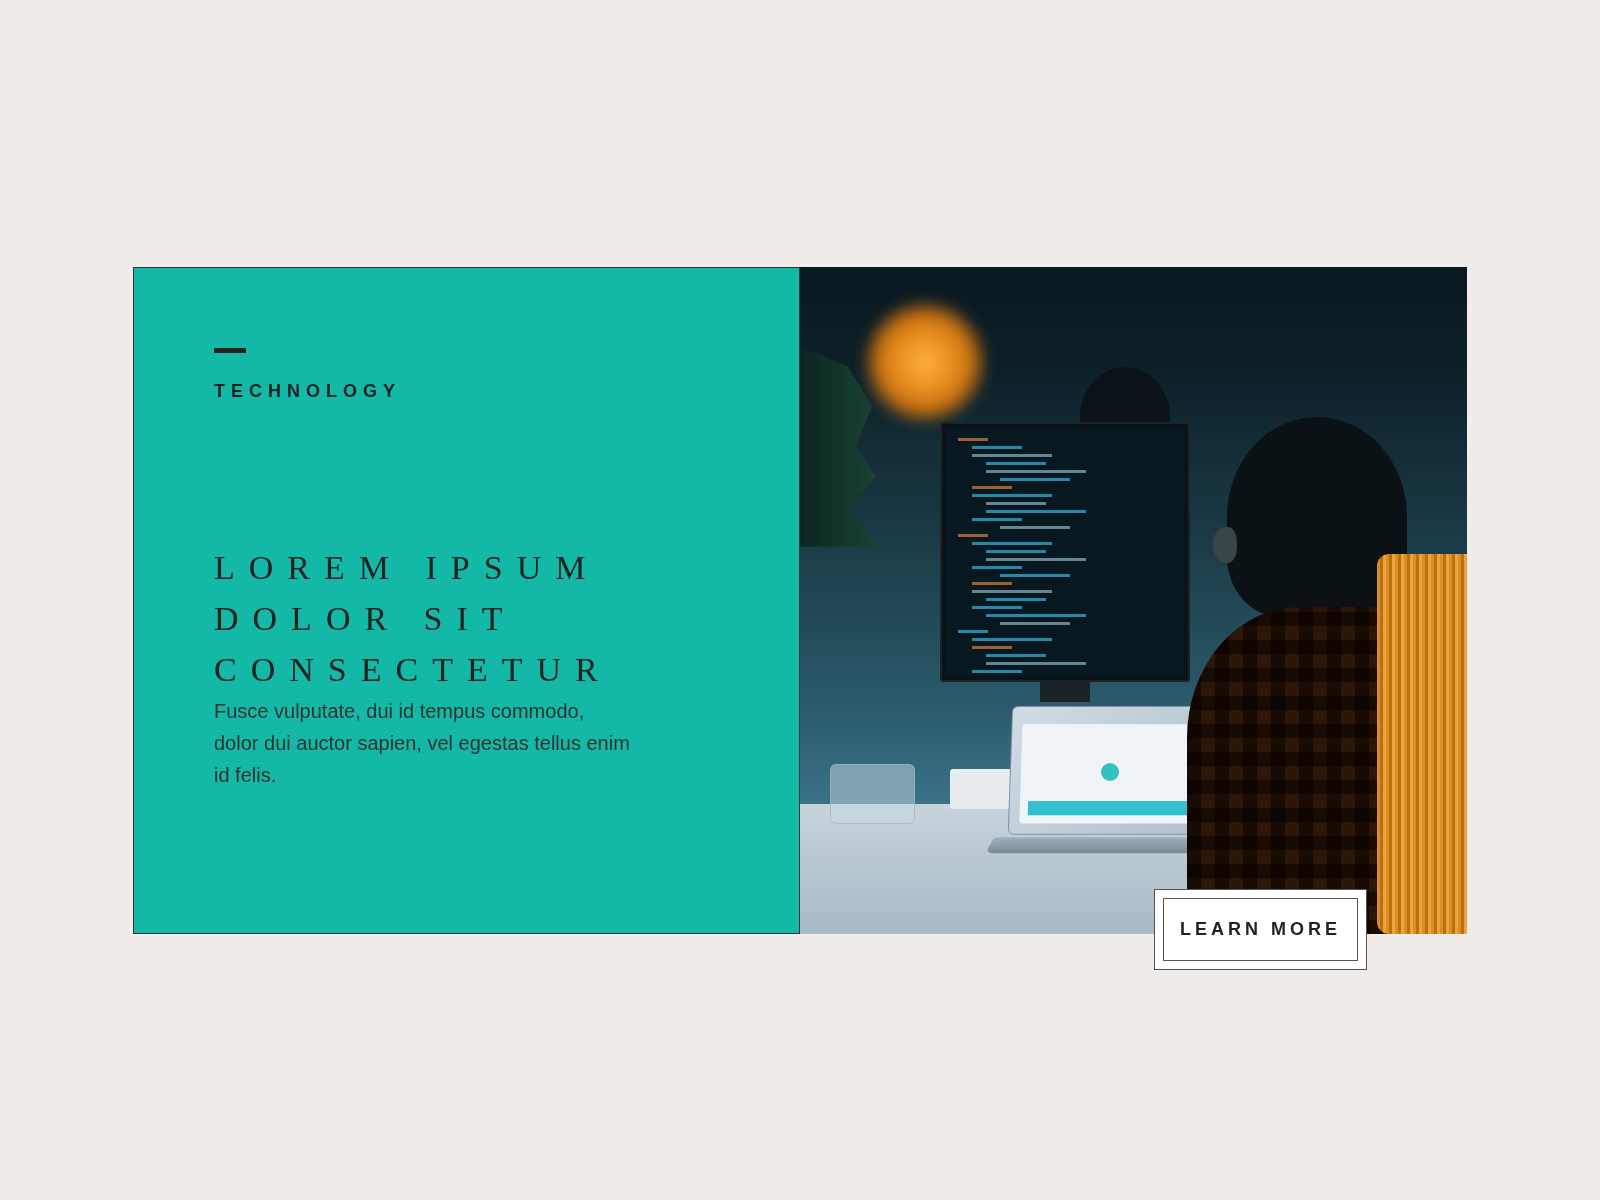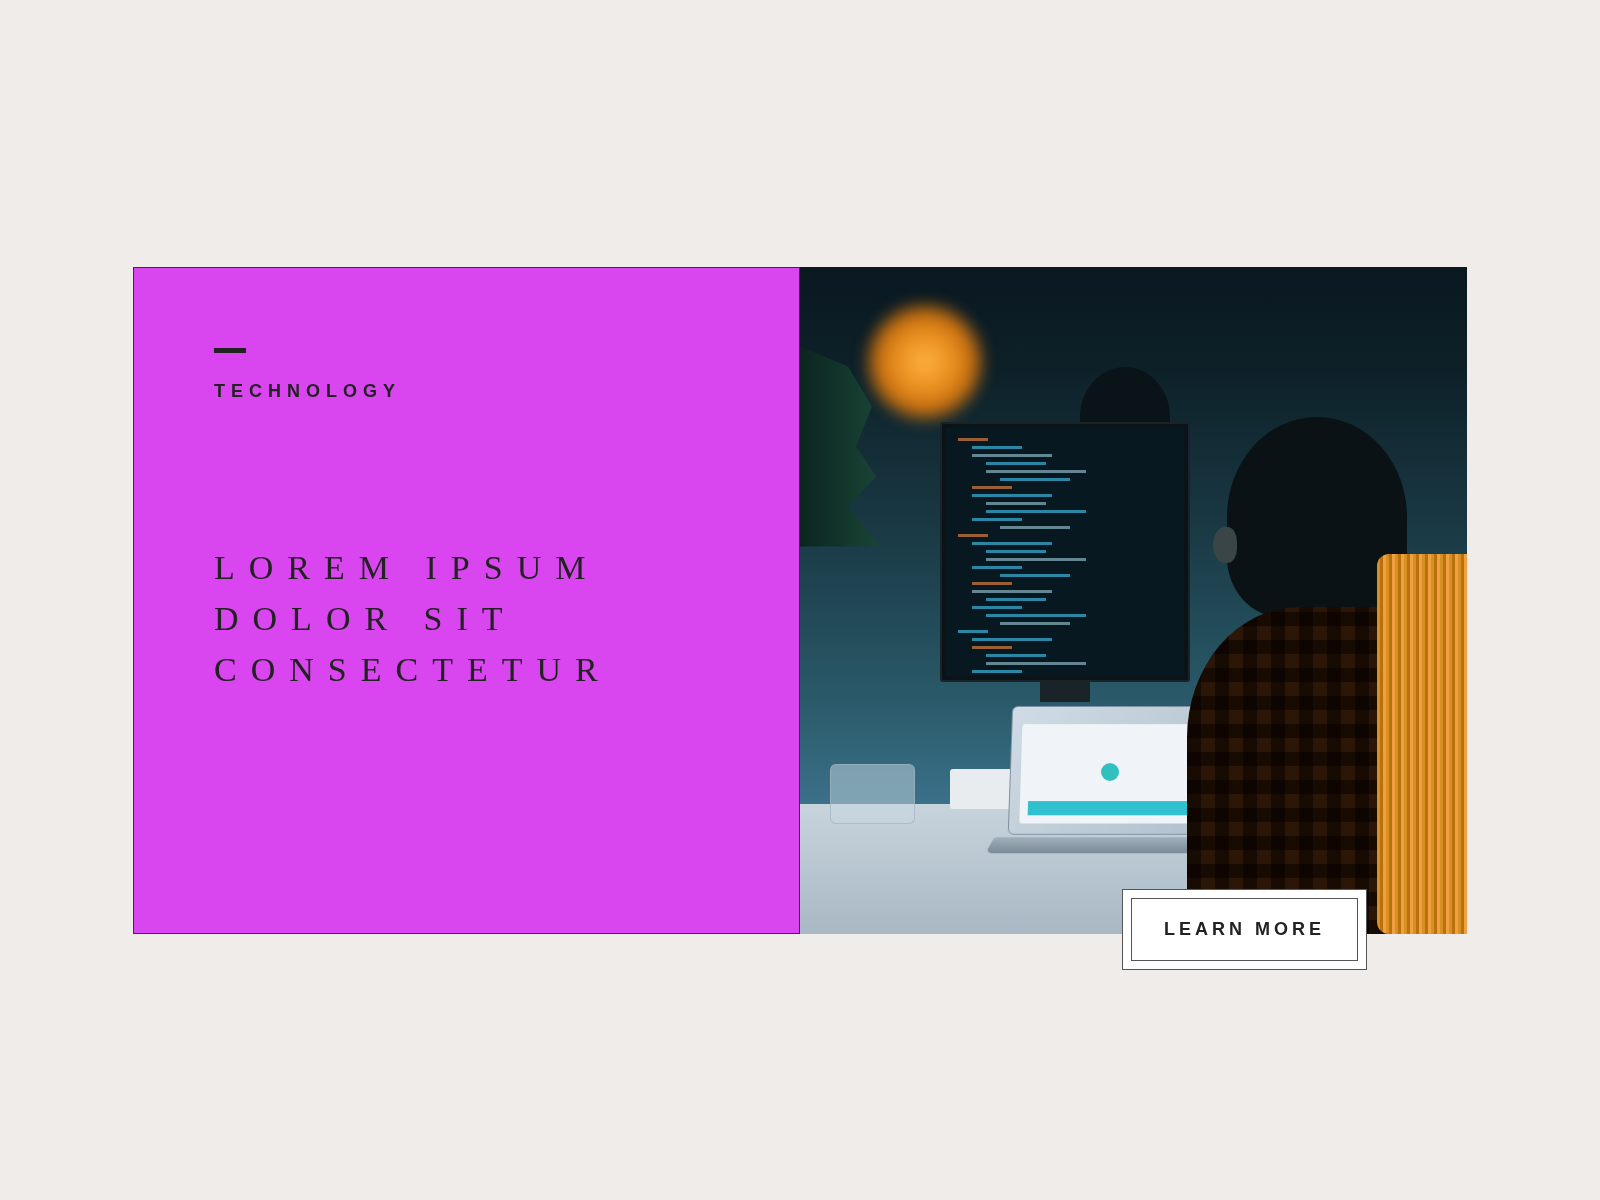--- a/index.html
+++ b/index.html
@@ -23,21 +23,21 @@
       width: 1334px;
       height: 667px;
     }
     
     .text-panel {
       position: absolute;
       left: 0;
       top: 0;
       width: 667px;
       height: 667px;
-      background: #d946ef;
+      background: #14b8a6;
       border: 1px solid #333333;
       padding: 80px 80px 80px 80px;
     }
     
     .accent-line {
       width: 32px;
       height: 5px;
       background: #222222;
       margin-bottom: 28px;
     }
@@ -291,38 +291,39 @@
       right: 100px;
       bottom: -36px;
       background: #ffffff;
       padding: 8px;
       border: 1px solid #555555;
     }
     
     .cta-button {
       background: #ffffff;
       border: 1px solid #555555;
-      padding: 20px 32px;
+      padding: 20px 16px;
       font-size: 18px;
       font-weight: 700;
       letter-spacing: 4px;
       color: #222222;
       cursor: pointer;
       font-family: inherit;
     }
   </style>
 </head>
 <body>
 
 <div class="card-container">
 
   <div class="text-panel">
     <div class="accent-line"></div>
     <div class="category-label">TECHNOLOGY</div>
     <h1 class="headline">LOREM IPSUM DOLOR SIT CONSECTETUR</h1>
+    <p class="body-text">Fusce vulputate, dui id tempus commodo, dolor dui auctor sapien, vel egestas tellus enim id felis.</p>
   </div>
 
   <div class="image-panel">
     <div class="office-scene">
       <div class="desk-surface"></div>
       <div class="ceiling-light"></div>
       <div class="plant-silhouette"></div>
       <div class="head-silhouette-1"></div>
       <div class="monitor">
         <div class="monitor-screen">

